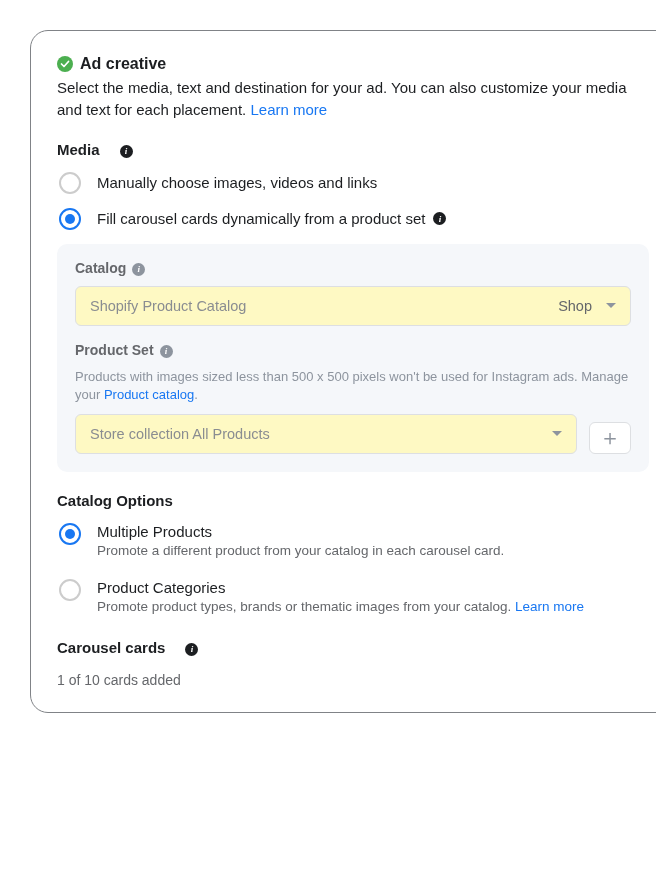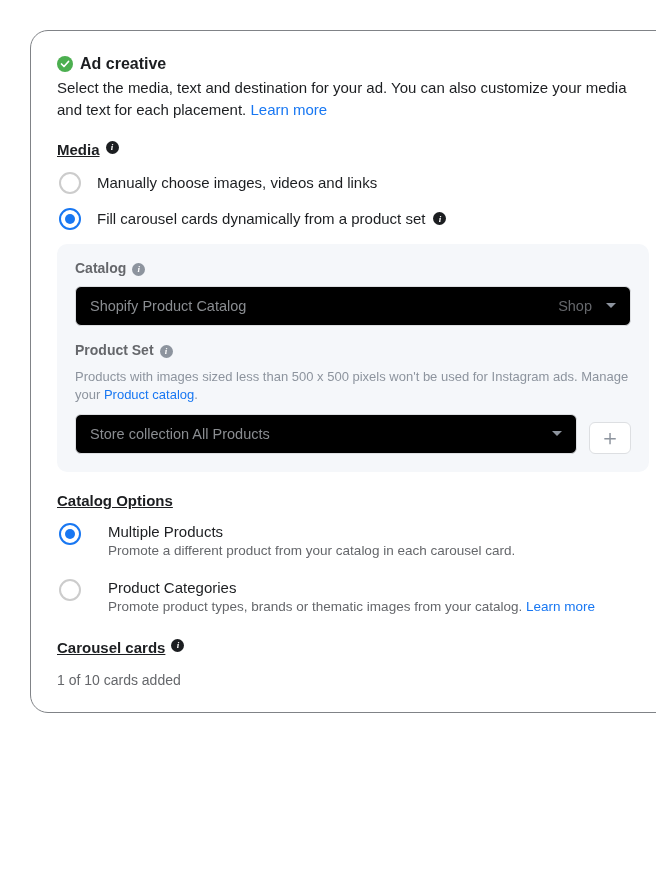--- a/index.html
+++ b/index.html
@@ -53,24 +53,23 @@
     .link {
       color: #1877f2;
       text-decoration: none;
       cursor: pointer;
     }
     .sub-header {
       font-weight: 700;
       font-size: 15px;
       color: #1c1e21;
       display: flex;
-      align-items: flex-start;
-      gap: 6px;
+      align-items: flex-end;
+      gap: 20px;
       margin-bottom: 14px;
-      text-decoration: underline;
     }
     .info-icon {
       width: 13px;
       height: 13px;
       border-radius: 50%;
       background: #1c1e21;
       color: #fff;
       display: inline-flex;
       align-items: center;
       justify-content: center;
@@ -134,21 +133,21 @@
       gap: 6px;
       margin-bottom: 10px;
     }
     .sub-desc {
       font-size: 13px;
       color: #8d949e;
       line-height: 1.4;
       margin-bottom: 10px;
     }
     .select-box {
-      background: #000000;
+      background: #fef9c3;
       border: 1px solid #dddfe2;
       border-radius: 6px;
       padding: 11px 14px;
       display: flex;
       align-items: center;
       justify-content: space-between;
       cursor: pointer;
       font-size: 14.5px;
       color: #8a8d91;
     }
@@ -181,21 +180,21 @@
       display: flex;
       align-items: center;
       justify-content: center;
       color: #8d949e;
       font-size: 22px;
       font-weight: 300;
       cursor: pointer;
     }
     .option-block {
       display: flex;
-      gap: 27px;
+      gap: 16px;
       margin-bottom: 18px;
       padding-left: 2px;
     }
     .option-content {
       flex: 1;
     }
     .option-title {
       font-size: 15px;
       font-weight: 400;
       color: #1c1e21;

